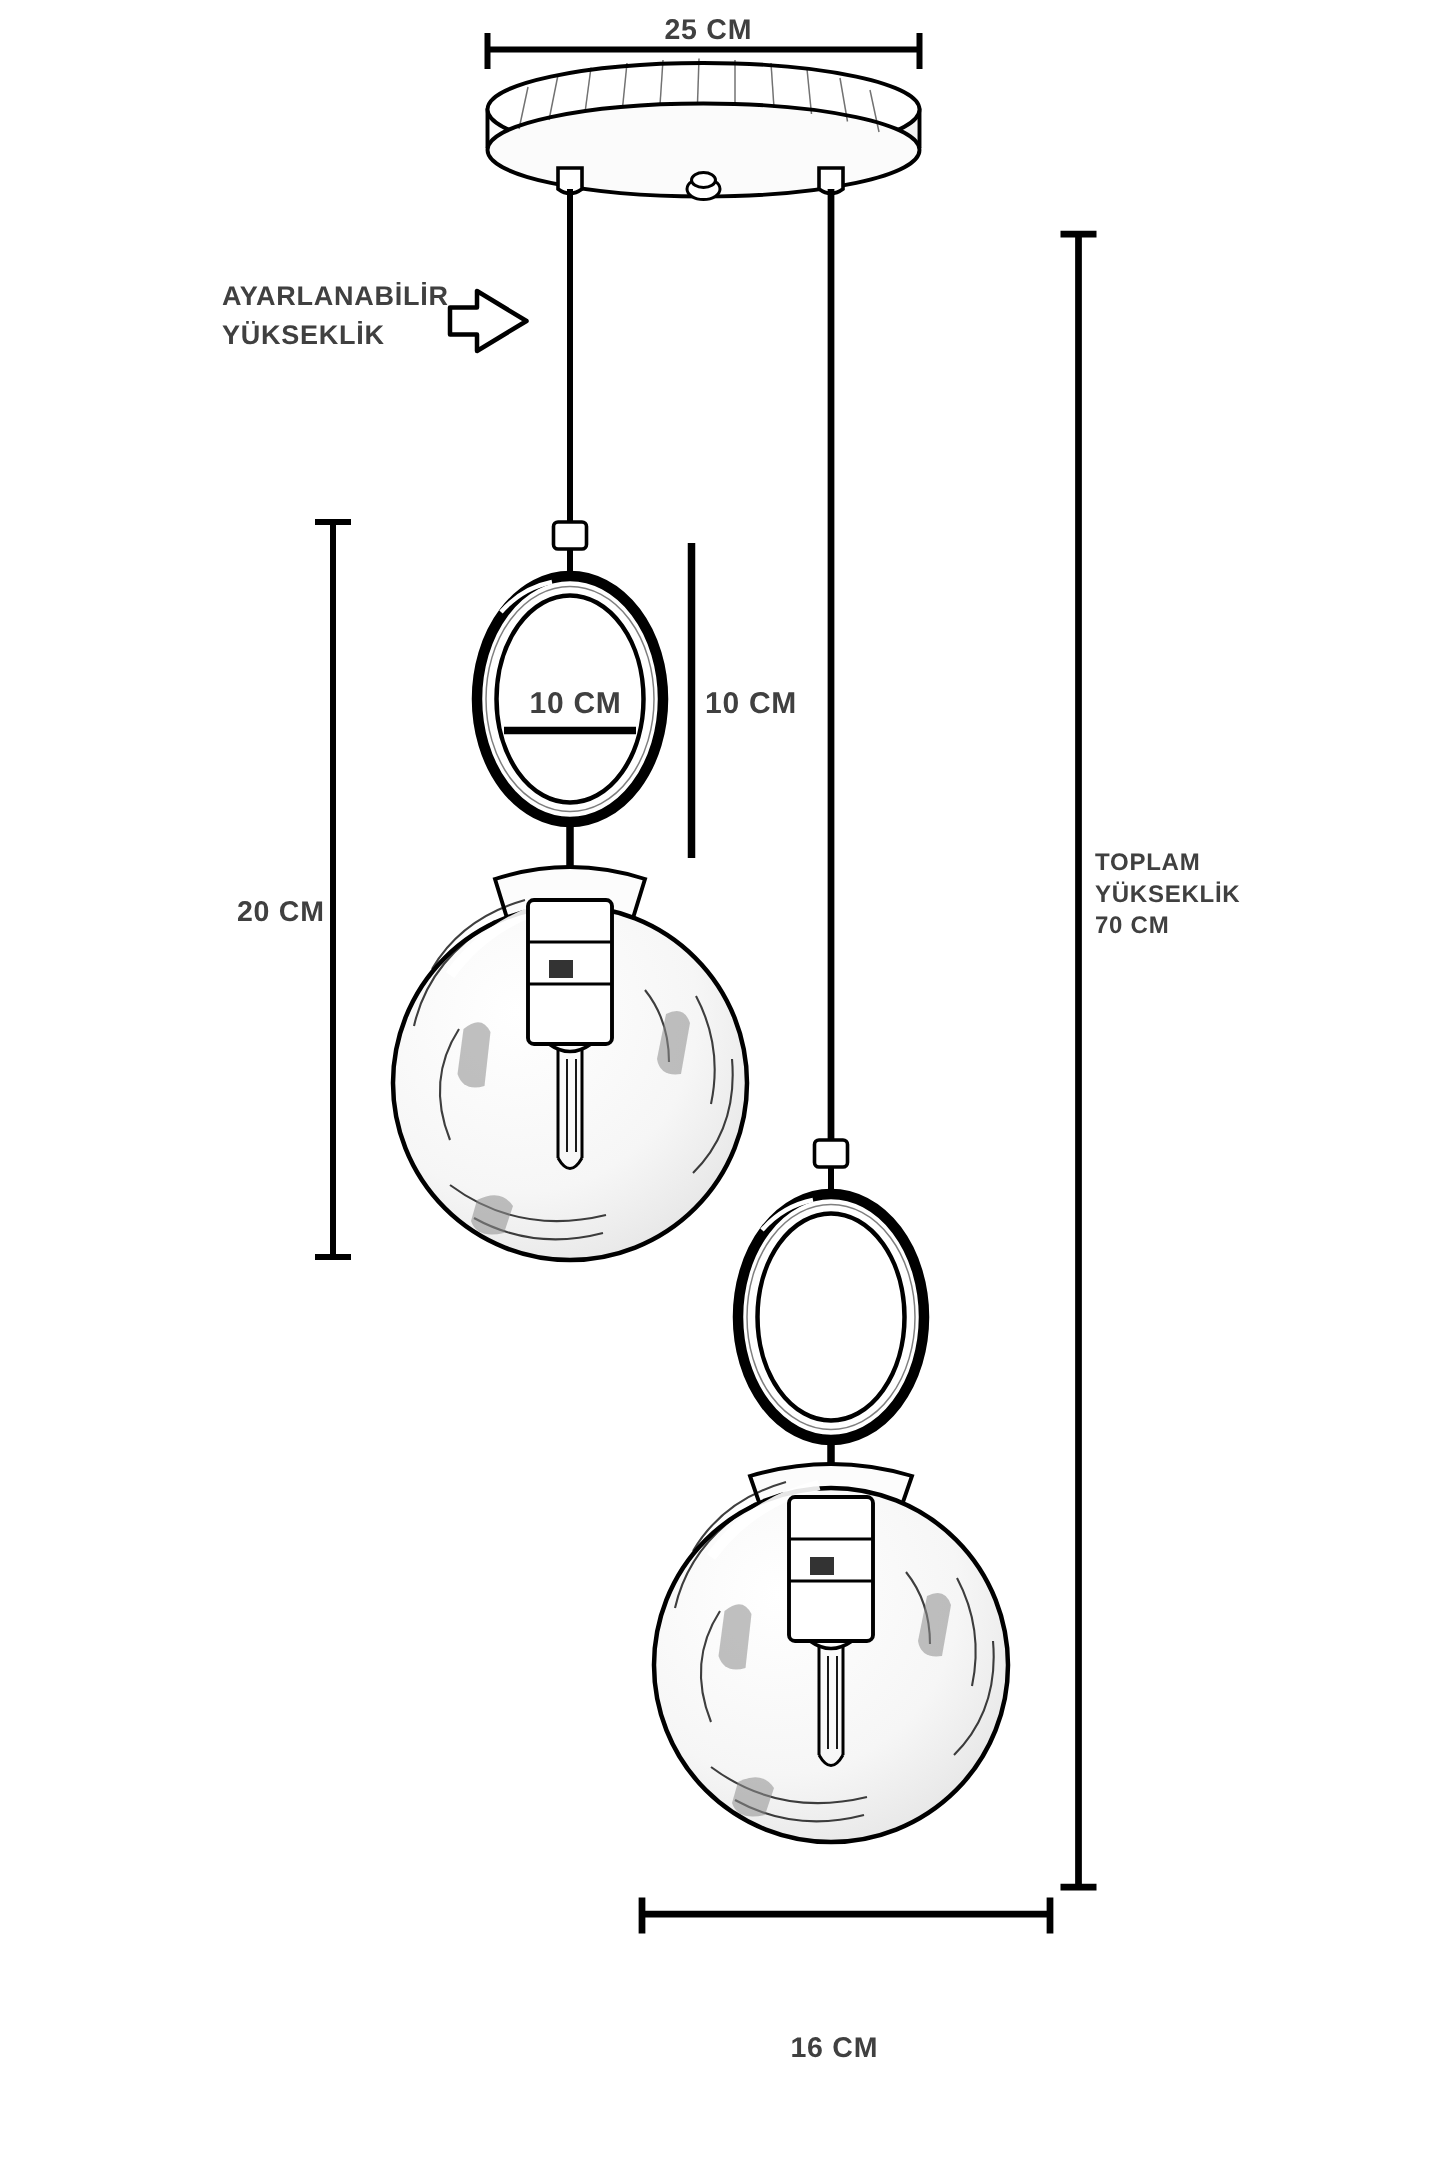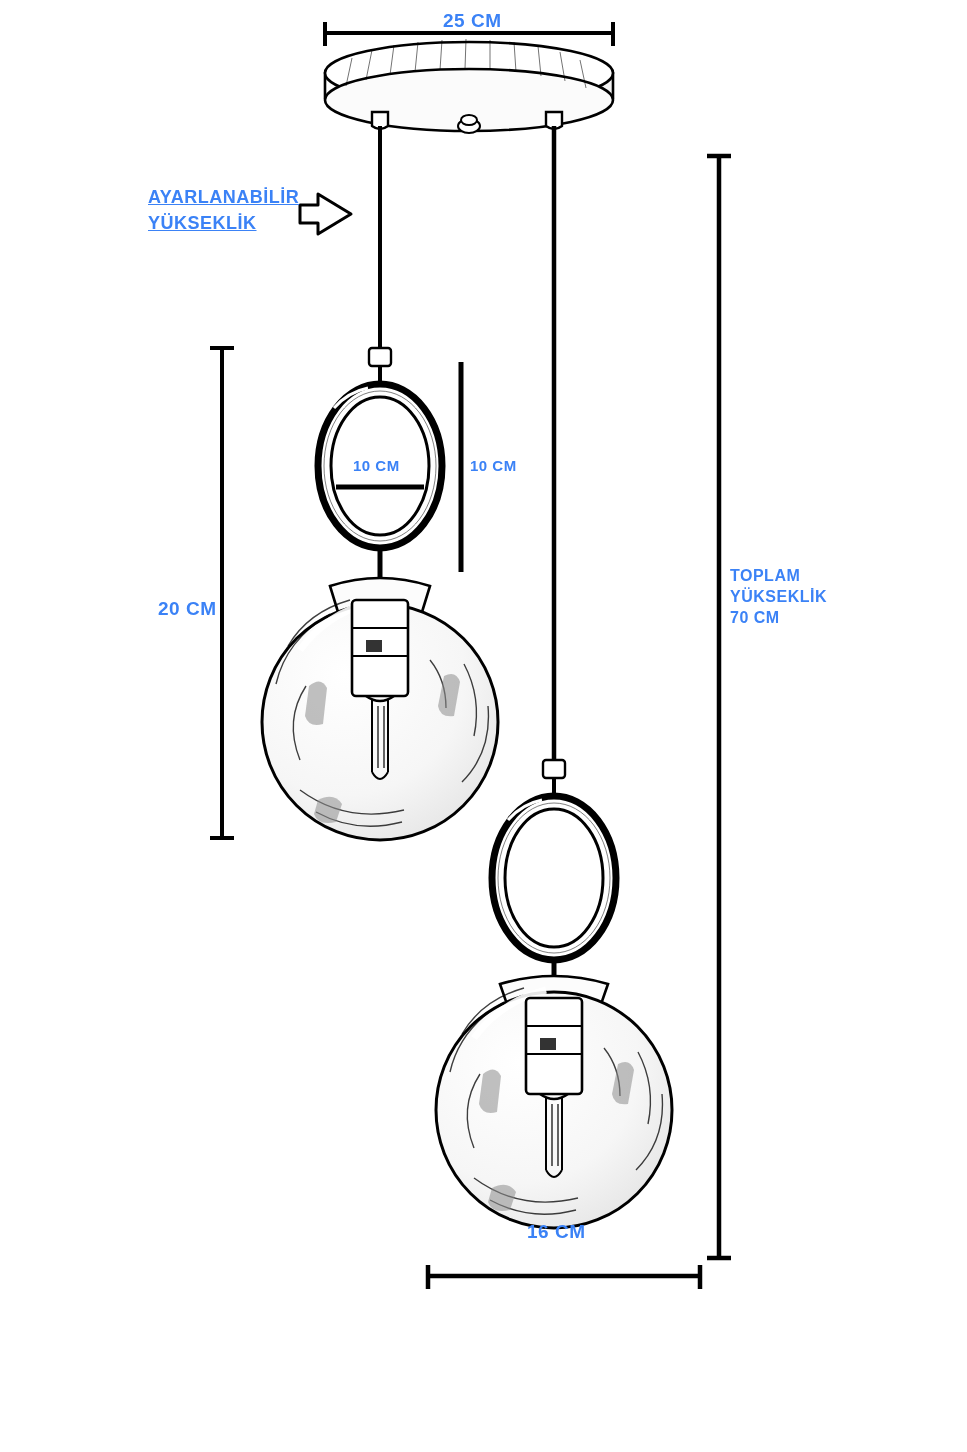--- a/index.html
+++ b/index.html
@@ -22,27 +22,27 @@
     position: absolute;
     left: 0;
     top: 0;
     width: 967px;
     height: 1452px;
   }
   .dim-label {
     position: absolute;
     font-family: "Liberation Sans", sans-serif;
     font-weight: bold;
-    color: #3b82f6;
+    color: #404040;
     letter-spacing: 0.5px;
     white-space: pre-line;
     line-height: 1.32;
   }
   .lbl-top { font-size: 19px; }
-  .lbl-mid { font-size: 15px; }
+  .lbl-mid { font-size: 20px; }
   .lbl-side { font-size: 19px; }
   .lbl-block { font-size: 16px; }
   .lbl-adj { font-size: 18px; line-height: 1.45; }
 </style>
 </head>
 <body>
 
 <div id="stage">
 
   <svg id="diagram-svg" viewBox="0 0 967 1452">
@@ -225,28 +225,28 @@
       <line x1="700" y1="1265" x2="700" y2="1289"></line>
     </g>
 
     <g>
       <path d="M351 214 L318 194 L318 205 L300 205 L300 223 L318 223 L318 234 Z" fill="#ffffff" stroke="#000" stroke-width="3" stroke-linejoin="round"></path>
     </g>
   </svg>
 
   <div class="dim-label lbl-top" style="left:443px; top:8px;">25 CM</div>
 
-  <div class="dim-label lbl-adj" style="left:148px; top:184px; width:170px;text-decoration:underline;">AYARLANABİLİR
+  <div class="dim-label lbl-adj" style="left:148px; top:184px; width:170px;">AYARLANABİLİR
 YÜKSEKLİK</div>
 
   <div class="dim-label lbl-mid" style="left:353px; top:456px;">10 CM</div>
 
   <div class="dim-label lbl-mid" style="left:470px; top:456px;">10 CM</div>
 
   <div class="dim-label lbl-side" style="left:158px; top:596px;">20 CM</div>
 
   <div class="dim-label lbl-block" style="left:730px; top:565px; width:200px;">TOPLAM
 YÜKSEKLİK
 70 CM</div>
 
-  <div class="dim-label lbl-top" style="left:527px; top:1219px;">16 CM</div>
+  <div class="dim-label lbl-top" style="left:527px; top:1353px;">16 CM</div>
 
 </div>
 
 </body></html>

